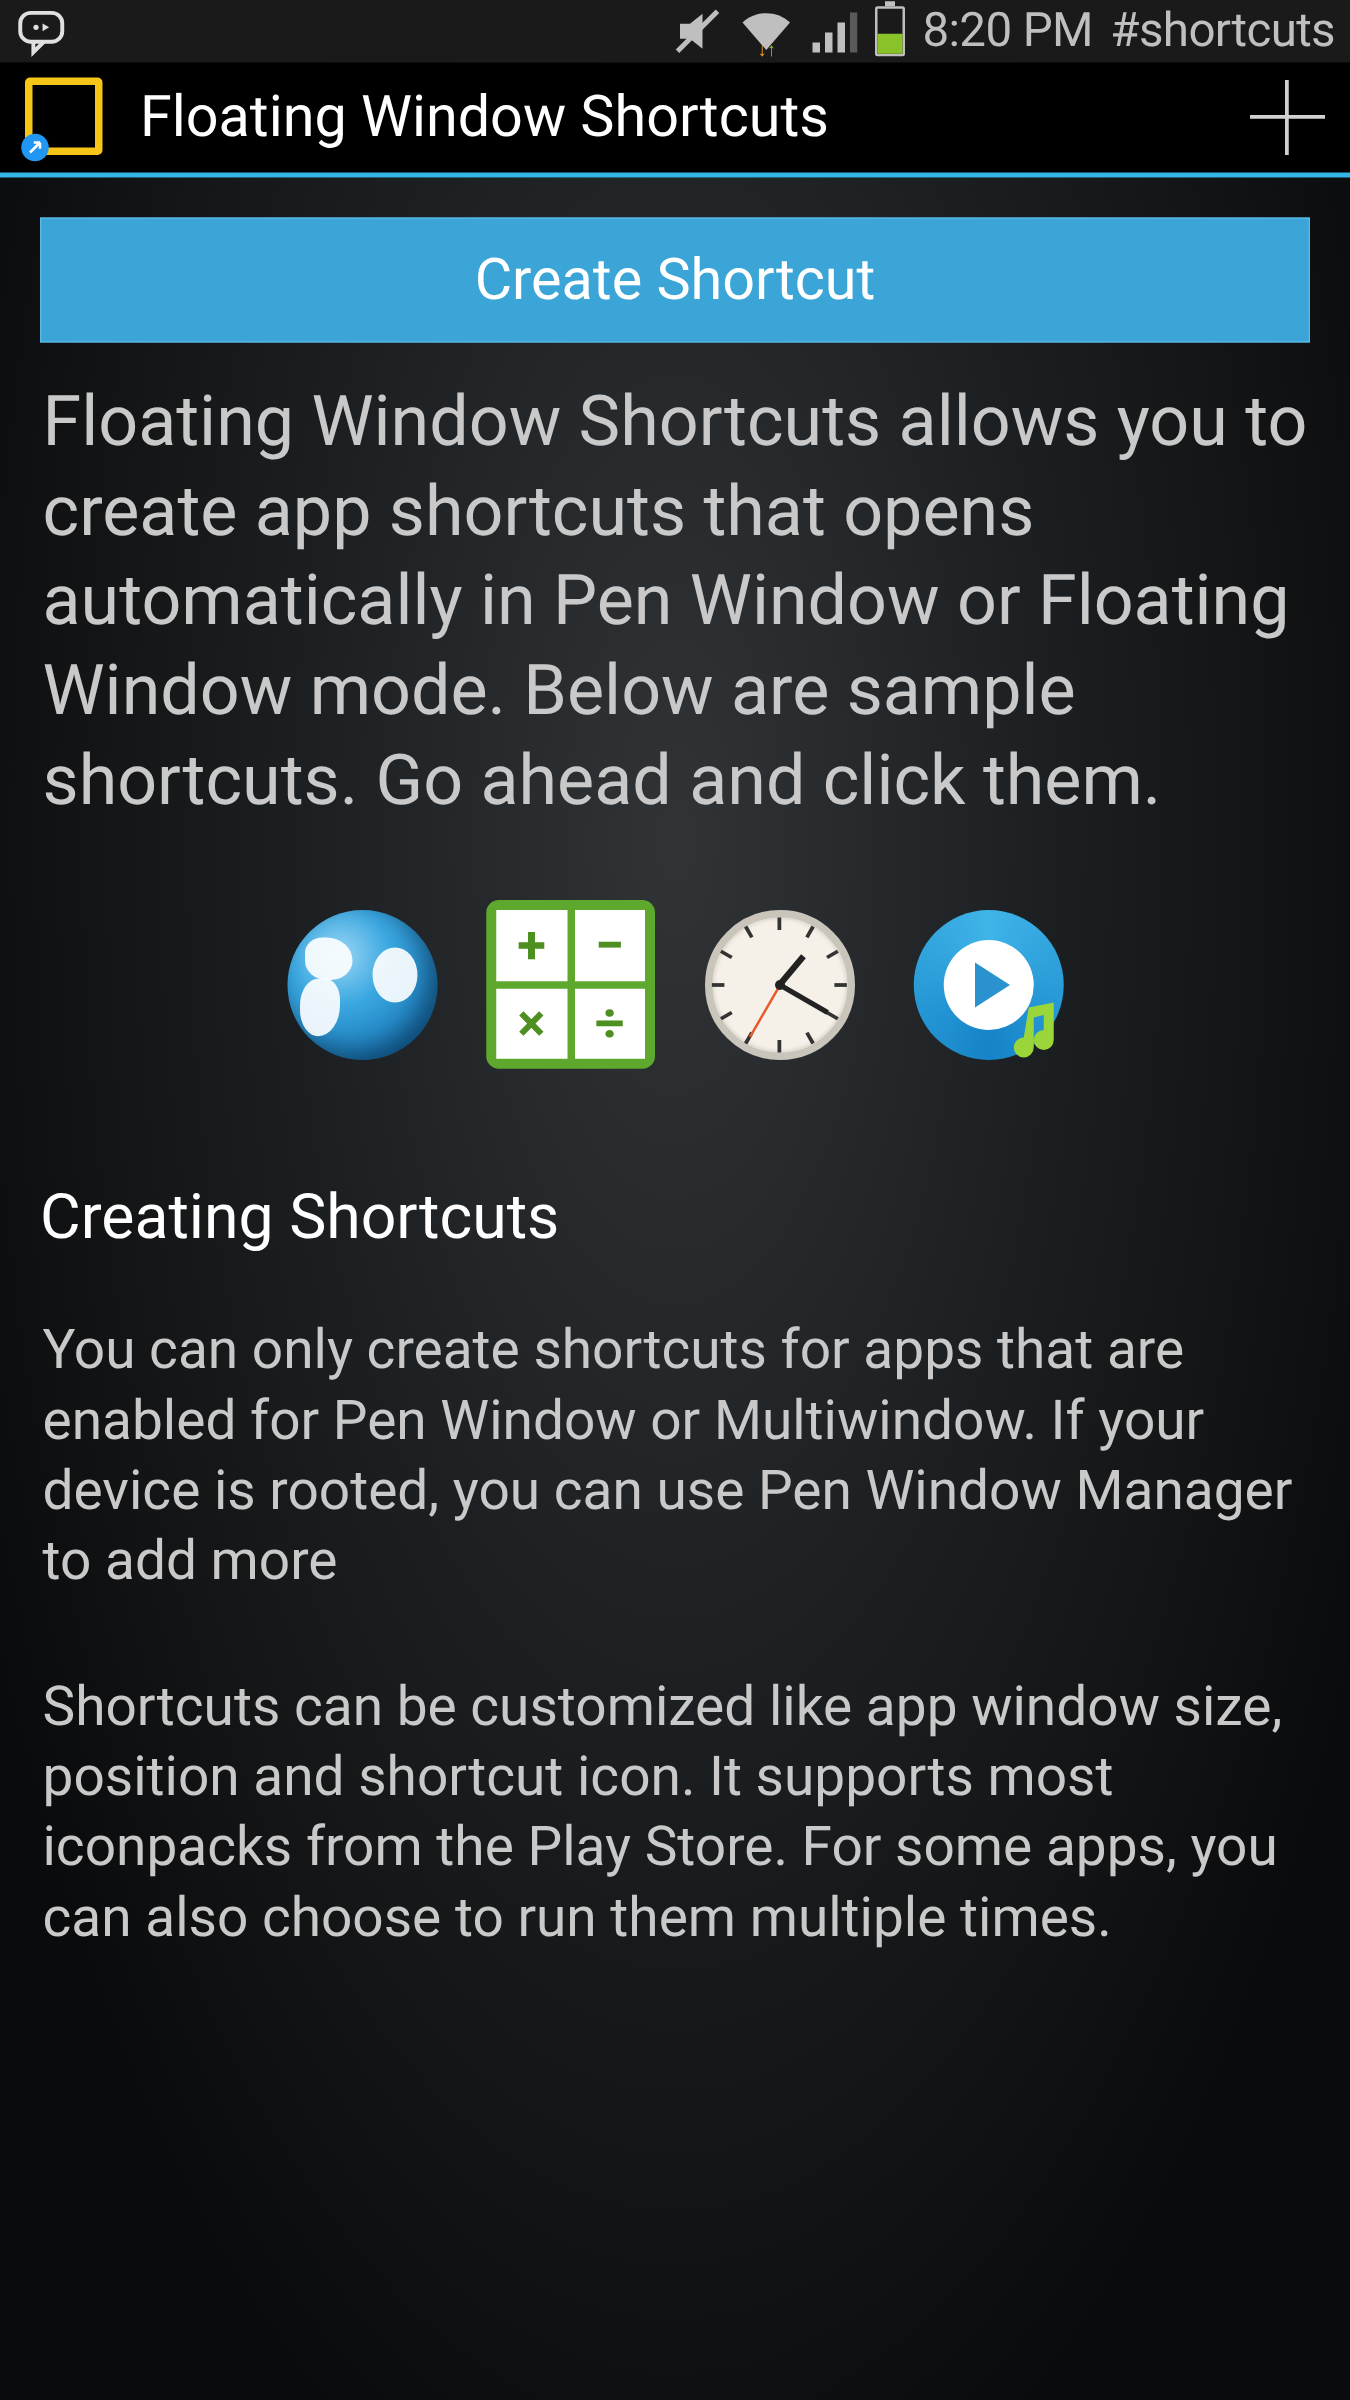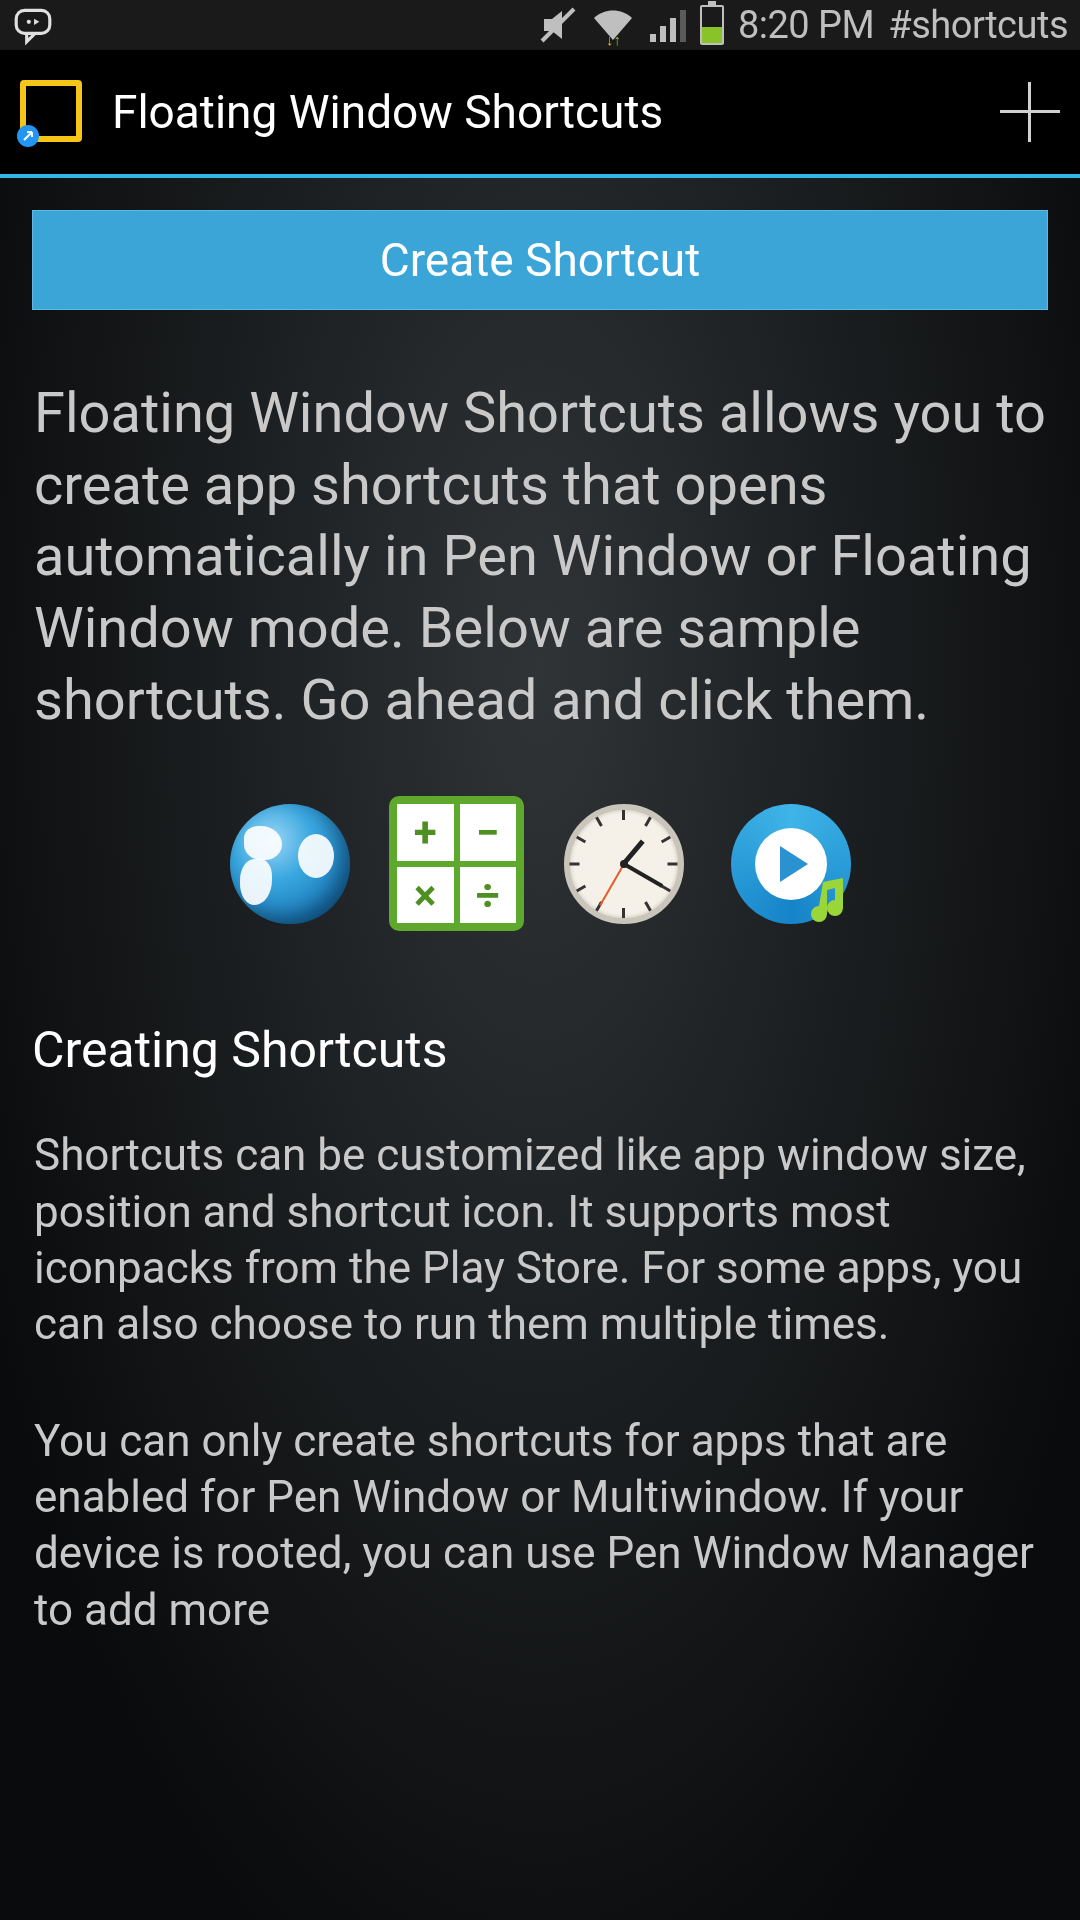--- a/index.html
+++ b/index.html
@@ -52,21 +52,21 @@
     .mute-icon { width: 40px; height: 40px; }
     .wifi-icon { width: 42px; height: 42px; position: relative; }
     .wifi-arrows { position: absolute; bottom: -2px; left: 14px; font-size: 15px; line-height: 1; }
     .cell-icon { width: 38px; height: 38px; }
     .battery-icon { width: 24px; height: 40px; position: relative; border: 2px solid #bfbfbf; border-radius: 2px; }
     .battery-cap { position: absolute; top: -6px; left: 6px; width: 8px; height: 4px; background: #bfbfbf; }
     .battery-fill { position: absolute; bottom: 0; left: 0; right: 0; height: 45%; background: #8ac22a; }
     .status-text { letter-spacing: -0.5px; }
     
     .action-bar {
-      height: 128px;
+      height: 92px;
       background: #000;
       display: flex;
       align-items: center;
       padding: 0 20px;
       border-bottom: 4px solid #33b5e5;
     }
     .app-icon {
       width: 64px;
       height: 64px;
       position: relative;
@@ -119,21 +119,21 @@
       width: 100%;
       height: 100px;
       background: #3ba5d8;
       border: 1px solid #5fb9e4;
       color: #fff;
       font-size: 46px;
       font-weight: 400;
       display: flex;
       align-items: center;
       justify-content: center;
-      margin-bottom: 68px;
+      margin-bottom: 28px;
     }
     .desc {
       color: #c9c9c9;
       font-size: 56px;
       line-height: 1.28;
       margin-bottom: 60px;
       padding: 0 2px;
     }
     .sample-row {
       display: flex;
@@ -335,18 +335,18 @@
             </div>
           <svg class="music-note" width="52" height="52" viewBox="0 0 52 52">
             <path d="M20 8 L40 4 L40 34 A8 8 0 1 1 32 26 L32 14 L24 16 L24 40 A8 8 0 1 1 16 32 Z" fill="#9ad63a"></path>
           </svg>
         </div>
       </div>
     </div>
 
     <div class="section-title">Creating Shortcuts</div>
 
+    <div class="para">You can only create shortcuts for apps that are enabled for Pen Window or Multiwindow. If your device is rooted, you can use Pen Window Manager to add more</div>
+
     <div class="para">Shortcuts can be customized like app window size, position and shortcut icon. It supports most iconpacks from the Play Store. For some apps, you can also choose to run them multiple times.</div>
-
-    <div class="para">You can only create shortcuts for apps that are enabled for Pen Window or Multiwindow. If your device is rooted, you can use Pen Window Manager to add more</div>
   </div>
 
 </div>
 
 </body></html>

